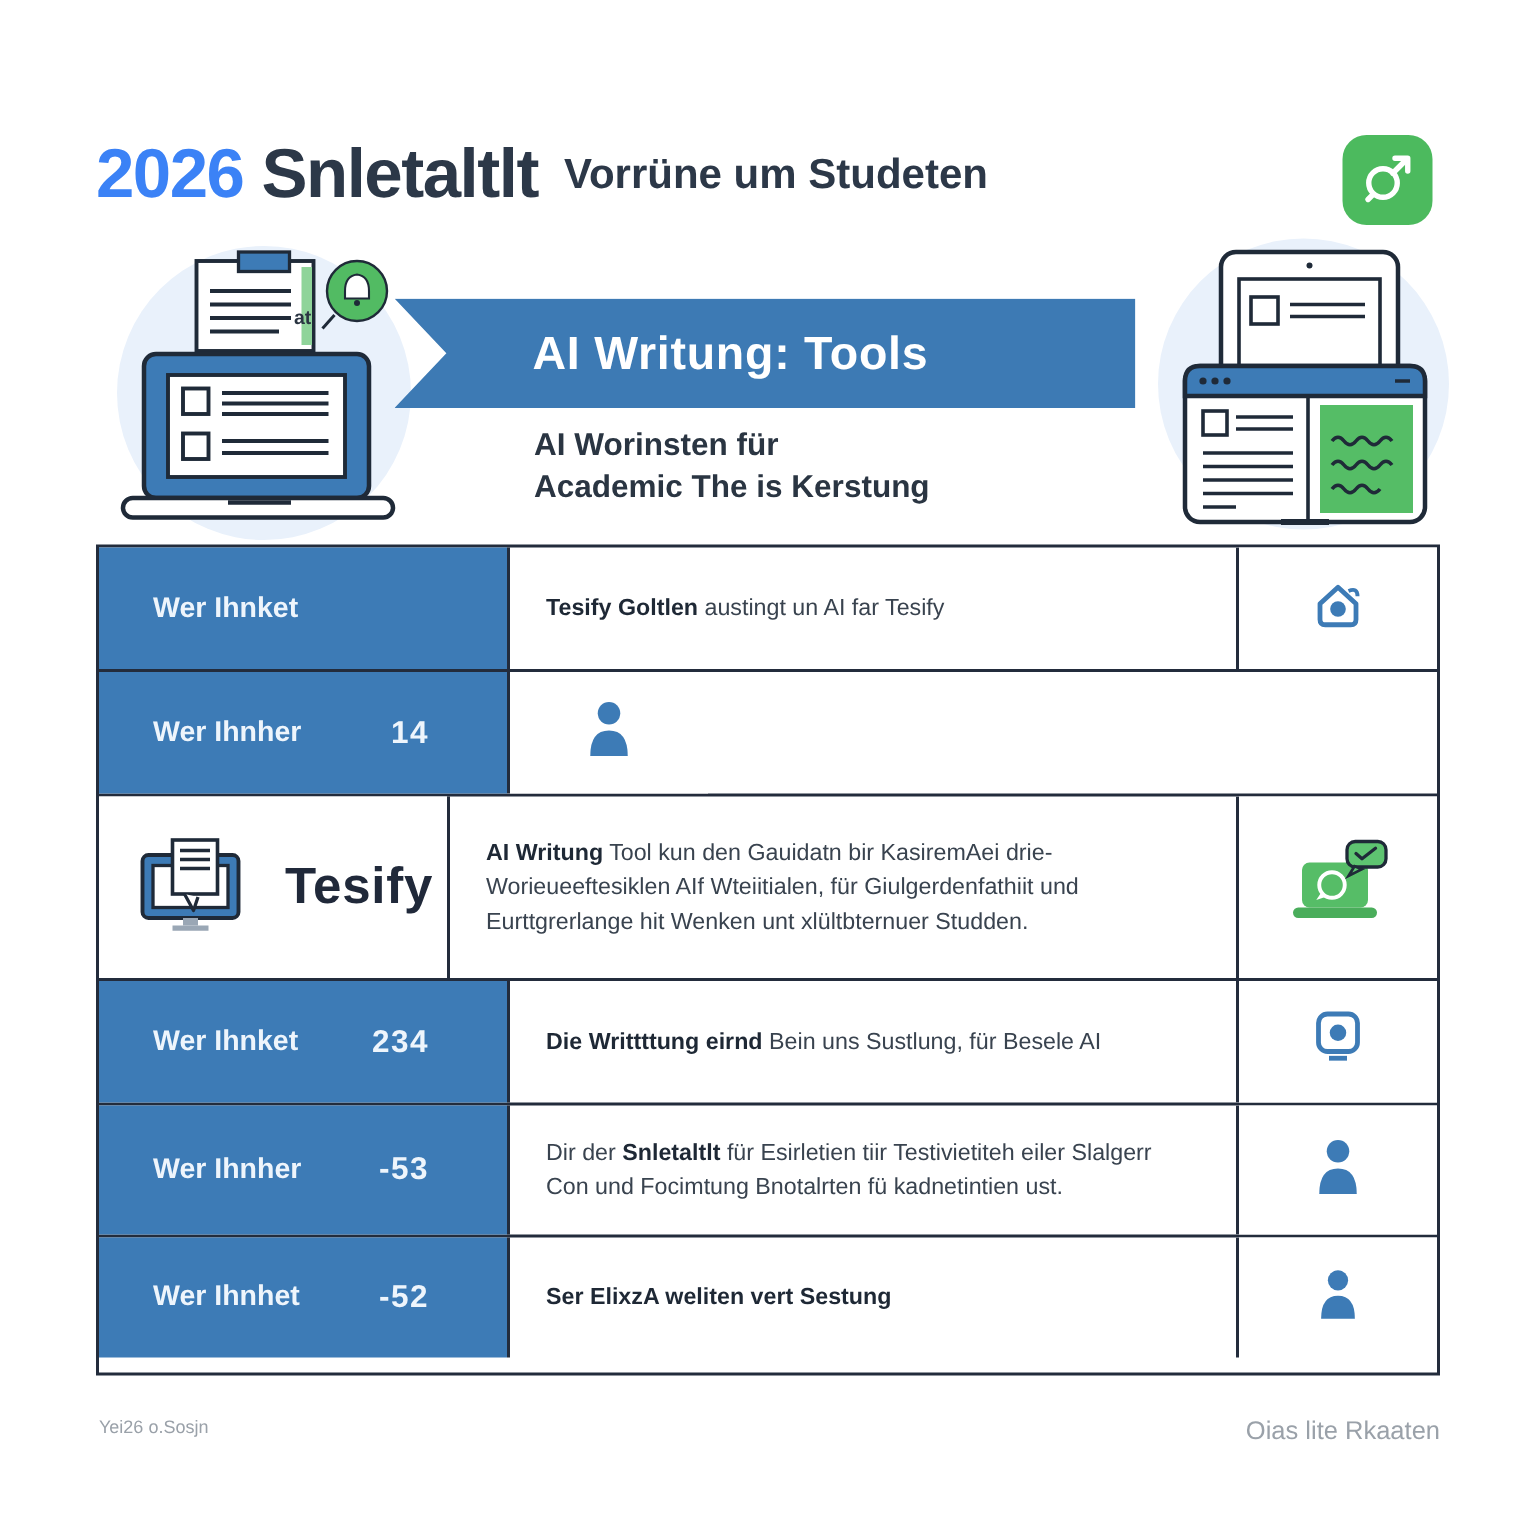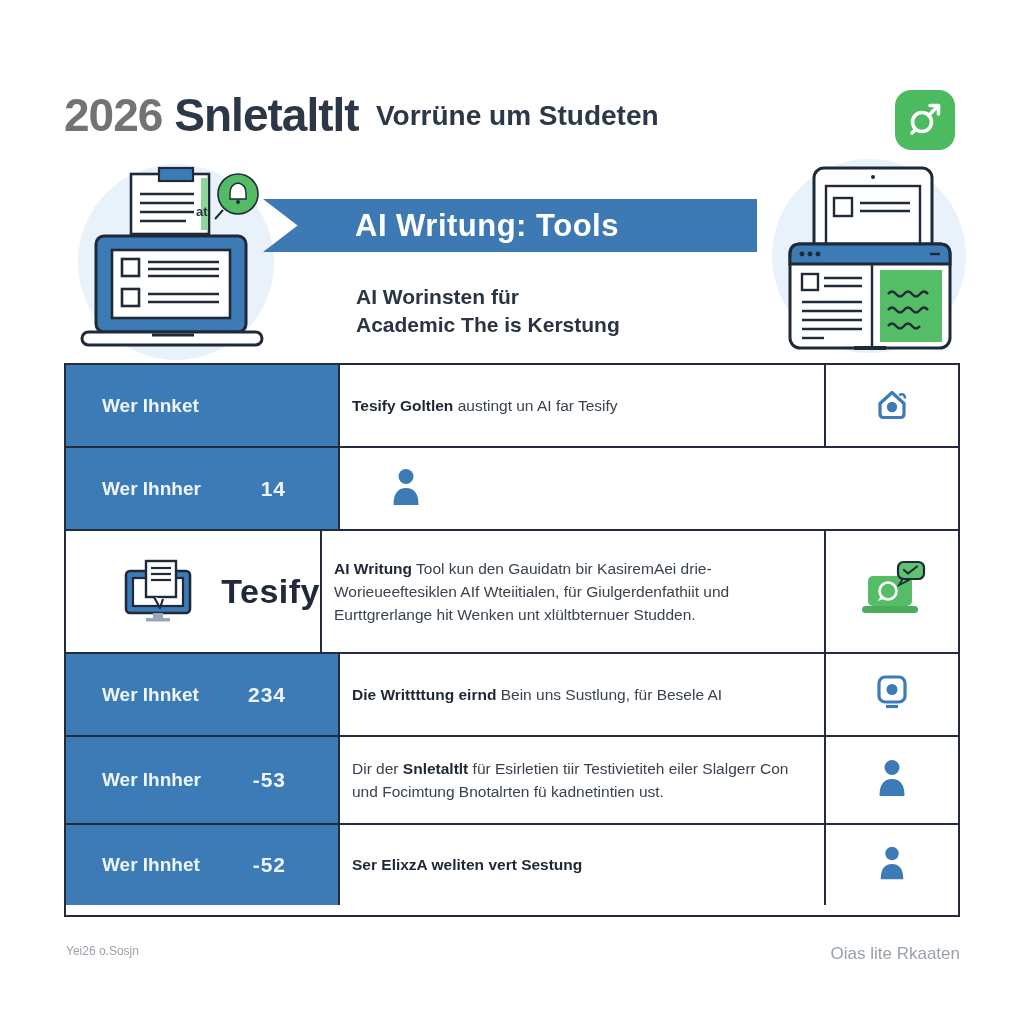--- a/index.html
+++ b/index.html
@@ -20,21 +20,21 @@
     background:#ffffff;
     font-family:"Liberation Sans", sans-serif;
     overflow:hidden;
   }
   
   .header-title{
     position:absolute; left:64px; top:88px;
     font-size:46px; font-weight:bold; letter-spacing:-1px;
     white-space:nowrap;
   }
-  .title-year{color:#737373;}
+  .title-year{color:#3b82f6;}
   .title-main{color:#2c3848; margin-left:12px;}
   .header-subtitle{
     position:absolute; left:376px; top:100px;
     font-size:28px; font-weight:700; color:#2c3848;
   }
   .share-btn{
     position:absolute; left:895px; top:90px;
     width:60px; height:60px; border-radius:16px;
     background:var(--green);
     display:flex; align-items:center; justify-content:center;
@@ -43,21 +43,21 @@
   
   .illu{position:absolute;}
   .illu-left{left:56px; top:156px; width:240px; height:212px;}
   .illu-right{left:762px; top:156px; width:215px; height:210px;}
   .badge-at{
     position:absolute; left:140px; top:48px;
     font-size:13px; font-weight:700; color:#2a3542;
   }
   .banner{
     position:absolute; left:263px; top:199px;
-    width:494px; height:53px;
+    width:494px; height:73px;
     background:var(--banner-blue);
     clip-path:polygon(0 0, 100% 0, 100% 100%, 0 100%, 7% 50%);
     display:flex; align-items:center;
     padding-left:92px;
   }
   .banner-title{
     color:#ffffff; font-size:31px; font-weight:bold; letter-spacing:0.5px;
   }
   .banner-sub{
     position:absolute; left:356px; top:283px;
@@ -75,27 +75,27 @@
   .row:last-child{border-bottom:none;}
   .blue-cell{
     width:272px; flex:none;
     background:var(--blue); color:#eef5fc;
     display:flex; justify-content:space-between; align-items:center;
     padding:0 52px 0 36px;
     font-weight:700; font-size:19px;
   }
   .cell-num{font-size:21px; letter-spacing:1px;}
   .brand-cell{
-    width:254px; flex:none; background:#ffffff;
-    display:flex; align-items:center; gap:22px; padding-left:26px;justify-content:flex-end;
+    width:232px; flex:none; background:#ffffff;
+    display:flex; align-items:center; gap:22px; padding-left:26px;
   }
   .brand-name{font-size:34px; font-weight:800; color:var(--dark); letter-spacing:0.5px;}
   .content-cell{
     flex:1; display:flex; align-items:center;
-    padding:10px 26px 10px 12px;
+    padding:10px 26px 10px 24px;
     border-left:2px solid var(--line);
     font-size:15.5px; line-height:1.5; color:var(--text);
   }
   .lead{font-weight:700; color:#1e2835;}
   .icon-cell{
     width:134px; flex:none;
     border-left:2px solid var(--line);
     display:flex; align-items:center; justify-content:center;
     background:#ffffff;
   }

